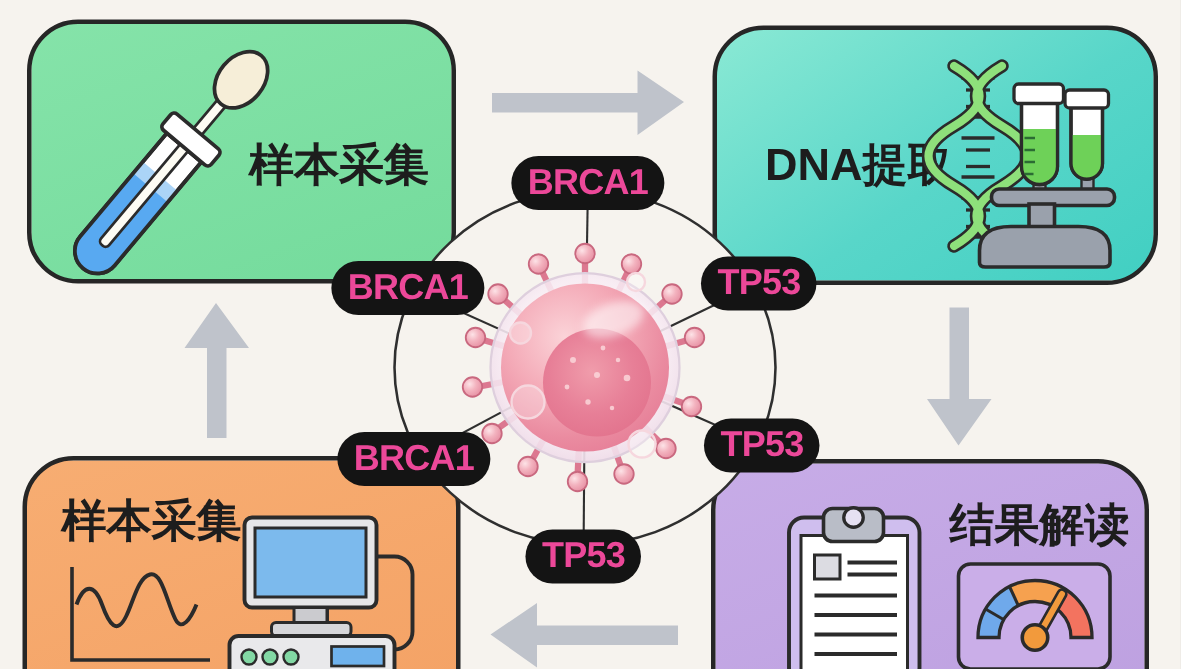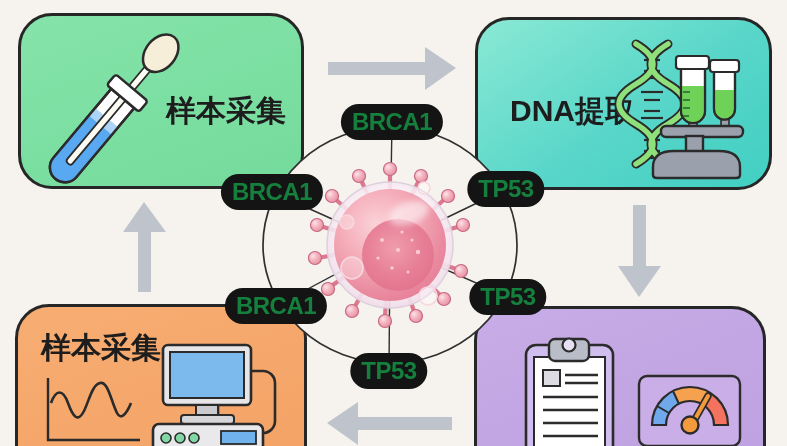--- a/index.html
+++ b/index.html
@@ -10,21 +10,21 @@
   .stage-card{position:absolute;border:3px solid #262626;border-radius:34px;box-sizing:border-box;}
   .card-green {left:18px; top:13px; width:286px;height:176px;background:linear-gradient(160deg,#85e3a9,#74db9c);}
   .card-teal  {left:475px;top:17px; width:297px;height:173px;background:linear-gradient(145deg,#8ae9d4 0%,#58d6c9 55%,#41cfc2 100%);}
   .card-orange{left:15px; top:304px;width:292px;height:175px;background:linear-gradient(160deg,#f7ad72,#f4a265);}
   .card-purple{left:474px;top:306px;width:292px;height:175px;background:linear-gradient(160deg,#c7ace7,#bda0e0);}
   .stage-title{position:absolute;font-weight:700;font-size:30px;line-height:1;color:#1d1d1d;white-space:nowrap;}
   .icon-svg{position:absolute;left:0;top:0;overflow:visible;}
   #overlay{position:absolute;left:0;top:0;pointer-events:none;}
   .pill{
     position:absolute;transform:translate(-50%,-50%);
-    background:#141414;color:#15803d;font-weight:700;font-size:24px;line-height:1;
+    background:#141414;color:#ec4899;font-weight:700;font-size:24px;line-height:1;
     padding:6px 11px;border-radius:999px;white-space:nowrap;letter-spacing:-0.5px;
   }
 </style>
 </head>
 <body>
 
 <div id="canvas">
 
   <div class="stage-card card-green">
     <svg class="icon-svg" width="286" height="176" viewBox="0 0 286 176">
@@ -114,20 +114,21 @@
         <rect x="135" y="117" width="110" height="30" rx="6" fill="#e9e9eb" stroke="#2b2b2b" stroke-width="2.6"></rect>
         <circle cx="148" cy="131" r="5" fill="#82d8a4" stroke="#2b2b2b" stroke-width="1.6"></circle>
         <circle cx="162" cy="131" r="5" fill="#82d8a4" stroke="#2b2b2b" stroke-width="1.6"></circle>
         <circle cx="176" cy="131" r="5" fill="#82d8a4" stroke="#2b2b2b" stroke-width="1.6"></circle>
         <rect x="203" y="124" width="35" height="13" fill="#6fb2ec" stroke="#2b2b2b" stroke-width="1.8"></rect>
       </g>
     </svg>
   </div>
 
   <div class="stage-card card-purple">
+    <span class="stage-title" style="left:156px;top:27px;">结果解读</span>
     <svg class="icon-svg" width="292" height="175" viewBox="0 0 292 175">
 
       <g>
         <rect x="49" y="36" width="87" height="110" rx="10" fill="#cfbeee" stroke="#2b2b2b" stroke-width="2.6"></rect>
         <rect x="57" y="48" width="71" height="98" fill="#ffffff" stroke="#2b2b2b" stroke-width="2"></rect>
         <rect x="72" y="30" width="40" height="22" rx="6" fill="#b9bdc7" stroke="#2b2b2b" stroke-width="2.4"></rect>
         <circle cx="92" cy="36" r="6.5" fill="#e6e1f2" stroke="#2b2b2b" stroke-width="2.2"></circle>
         <rect x="66" y="61" width="17" height="16" fill="#dcdce2" stroke="#2b2b2b" stroke-width="2"></rect>
         <g stroke="#2b2b2b" stroke-width="2.6">
           <line x1="88" y1="66" x2="121" y2="66"></line>

